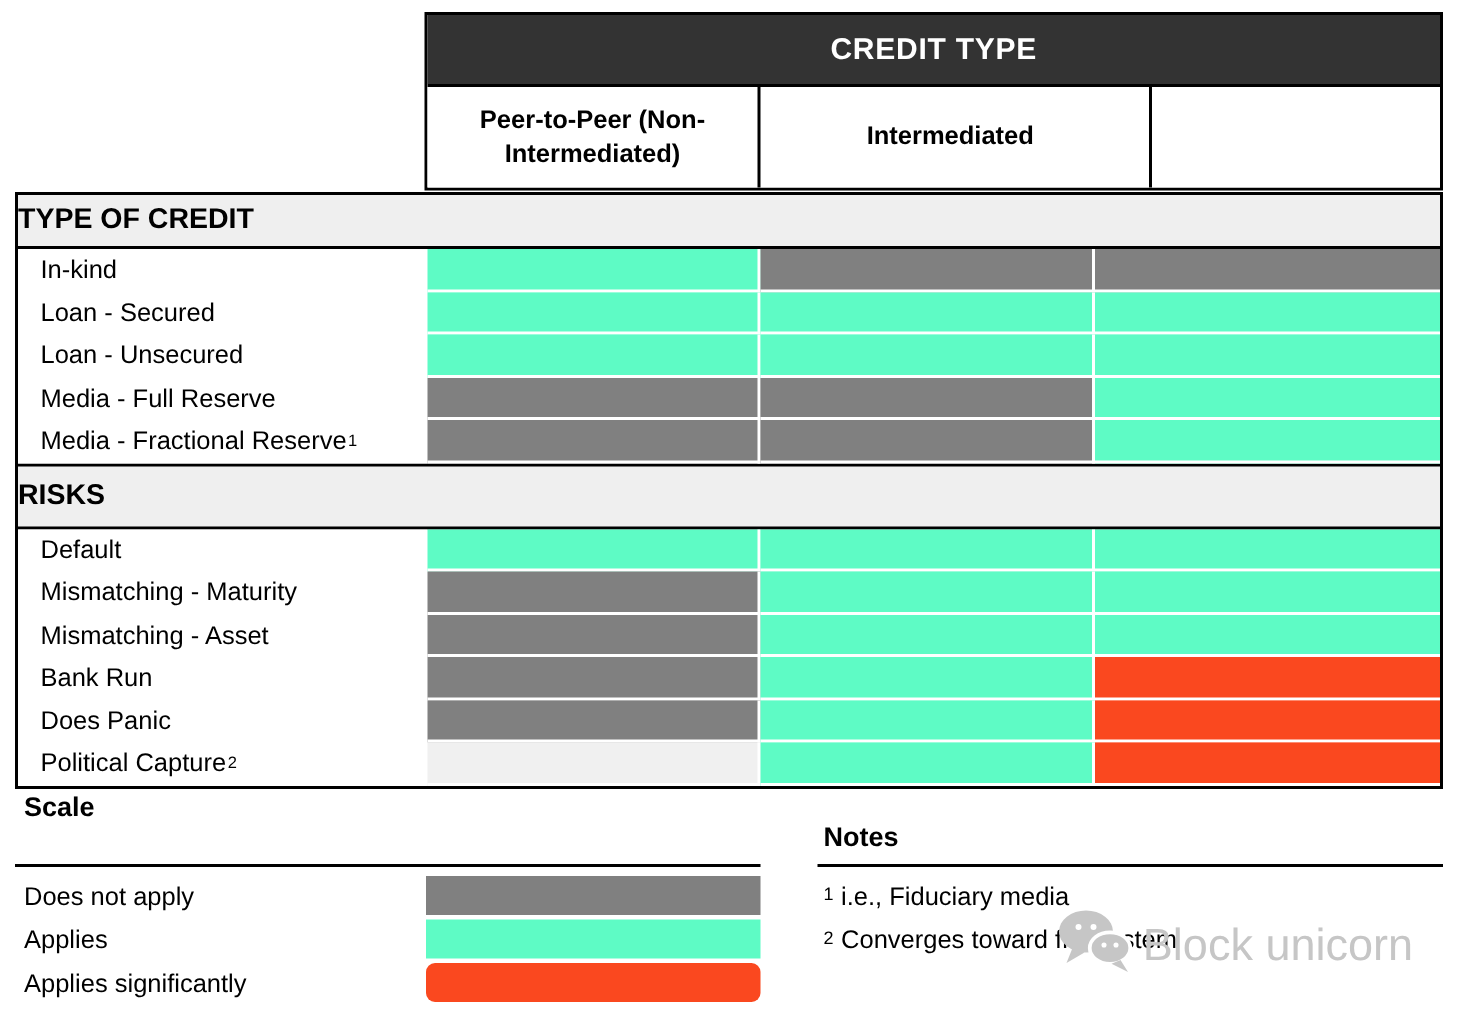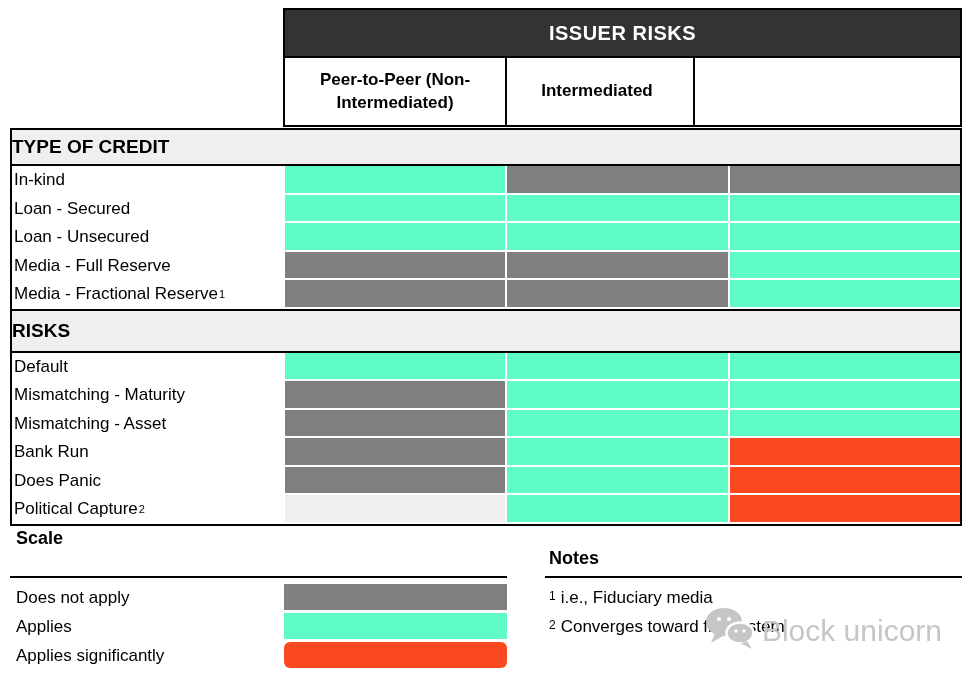--- a/index.html
+++ b/index.html
@@ -16,38 +16,38 @@
     height:46px;background:#333333;color:#fff;
     display:flex;align-items:center;justify-content:center;
     font-weight:bold;font-size:20px;letter-spacing:.5px;
   }
   .col-headers{display:flex;height:67px;background:#fff;border-top:2px solid #000;}
   .col-h{
     display:flex;align-items:center;justify-content:center;text-align:center;
     font-weight:bold;font-size:17px;line-height:1.3;box-sizing:border-box;padding:0 14px;
   }
   .col-h.w0{width:222px;border-right:2px solid #000;}
-  .col-h.w1{width:188px;border-right:2px solid #000;padding-left:8px;}
+  .col-h.w1{width:261px;border-right:2px solid #000;padding-left:8px;}
   .col-h.w2{flex:1;}
   
   .matrix{
     position:absolute;left:10px;top:128px;width:952px;
     box-sizing:border-box;border:2px solid #000;background:#fff;
   }
   .band{
     height:36px;background:#efefef;display:flex;align-items:center;
     font-weight:bold;font-size:19px;box-sizing:border-box;
     border-bottom:2px solid #000;
   }
   .band.mid{border-top:2px solid #000;height:44px;}
   .rows{display:block;}
   .row{display:flex;height:28.5px;}
   .row-label{
     width:273px;background:#fff;display:flex;align-items:center;
-    padding-left:2px;font-size:17px;box-sizing:border-box;white-space:nowrap;
+    padding-left:15px;font-size:17px;box-sizing:border-box;white-space:nowrap;
   }
   .row-label sup{font-size:11px;line-height:0;margin-left:1px;}
   .cell{box-sizing:border-box;border-bottom:2px solid #fff;}
   .cell.c0{width:222px;border-right:2px solid #fff;}
   .cell.c1{width:223px;border-right:2px solid #fff;}
   .cell.c2{flex:1;}
   
   .scale-title{position:absolute;left:16px;top:528px;font-size:18px;font-weight:bold;}
   .scale-rule{position:absolute;left:10px;top:576px;width:497px;height:2px;background:#000;}
   .legend{position:absolute;left:16px;top:583px;width:491px;}
@@ -68,21 +68,21 @@
     color:#c6c6c6;font-size:30px;white-space:nowrap;
   }
   .wm-logo{flex:0 0 auto;}
 </style>
 </head>
 <body>
 
 <div class="page">
 
   <div class="issuer-header">
-    <div class="issuer-title">ISSUER RISKS</div>
+    <div class="issuer-title">CREDIT TYPE</div>
     <div class="col-headers">
       <div class="col-h w0">Peer-to-Peer (Non-Intermediated)</div>
       <div class="col-h w1">Intermediated</div>
     </div>
   </div>
 
   <div class="matrix">
     <div class="band">TYPE OF CREDIT</div>
     <div class="rows">
         <div class="row">

